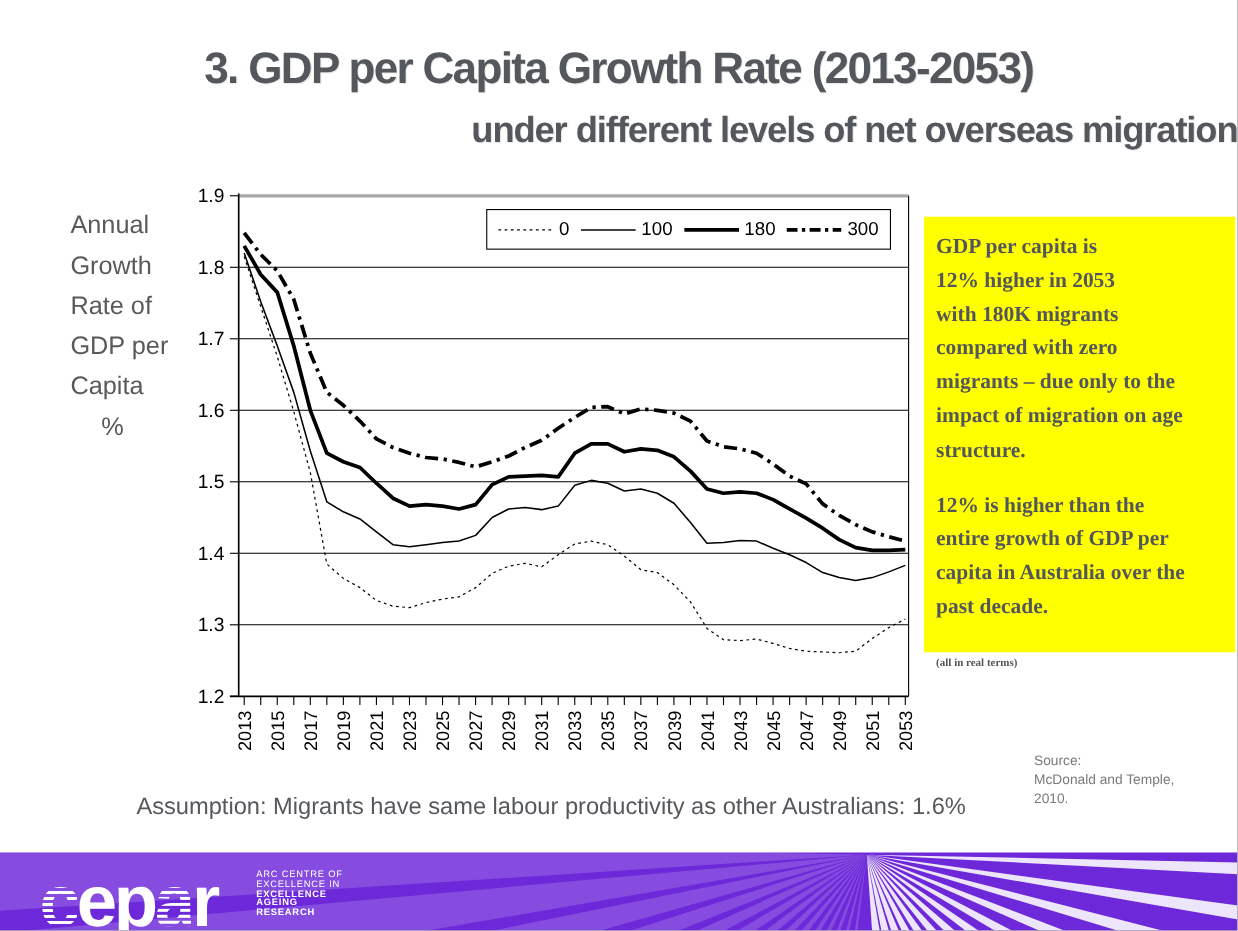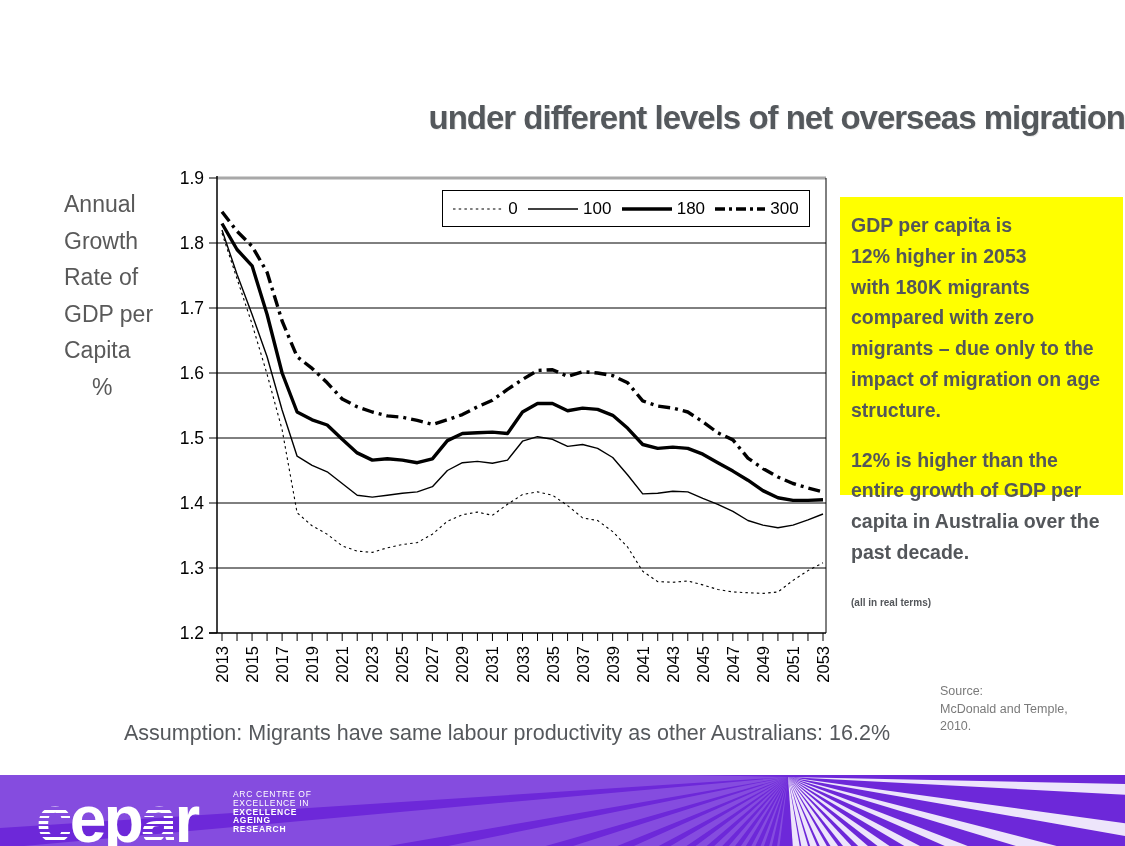--- a/index.html
+++ b/index.html
@@ -18,23 +18,23 @@
   .axis-side-label .pct{padding-left:28px;}
 
   #chart-svg{position:absolute;left:0;top:0;width:1125px;height:846px;
     pointer-events:none;z-index:1;}
 
   .legend{position:absolute;left:442px;top:190px;width:368px;height:37px;
     background:#fff;border:1.5px solid #000;box-sizing:border-box;
     display:flex;align-items:center;justify-content:space-evenly;z-index:2;}
   .legend-item{display:flex;align-items:center;gap:5px;font-size:17px;color:#000;}
 
-  .note-box{position:absolute;left:840px;top:197px;width:283px;height:298px;
+  .note-box{position:absolute;left:840px;top:197px;width:283px;height:396px;
     background:#FFFF00;box-sizing:border-box;padding:13px 10px 0 11px;
-    color:#53565a;font-weight:bold;}
+    color:#53565a;font-weight:bold;font-family:Liberation Serif, serif;}
   .note-box p{margin:0 0 19px 0;font-size:19.5px;line-height:1.58;white-space:pre-line;}
   .note-box p.small{font-size:10px;margin-top:27px;}
 
   .assumption{position:absolute;left:124px;top:721px;font-size:21.5px;color:#55585c;}
 
   .source{position:absolute;left:940px;top:683px;font-size:12.5px;color:#7a7a7a;
     line-height:17.5px;white-space:pre-line;}
 
   .footer{position:absolute;left:0;top:755px;width:1125px;height:91px;
     overflow:hidden;}
@@ -50,20 +50,21 @@
   .org{position:absolute;left:233px;top:15px;color:#fff;font-size:8.5px;
     line-height:8.8px;letter-spacing:0.7px;z-index:2;}
   .org .light{font-weight:normal;}
   .org .bold{font-weight:bold;}
 </style>
 </head>
 <body>
 
 <div class="slide">
 
+  <div class="title">3. GDP per Capita Growth Rate (2013-2053)</div>
   <div class="subtitle">under different levels of net overseas migration</div>
 
   <div class="axis-side-label">
     <div>Annual</div>
     <div>Growth</div>
     <div>Rate of</div>
     <div>GDP per</div>
     <div>Capita</div>
     <div class="pct">%</div>
   </div>
@@ -198,21 +199,21 @@
 migrants – due only to the
 impact of migration on age
 structure.</p>
     <p>12% is higher than the
 entire growth of GDP per
 capita in Australia over the
 past decade.</p>
     <p class="small">(all in real terms)</p>
   </div>
 
-  <div class="assumption">Assumption: Migrants have same labour productivity as other Australians: 16.2%</div>
+  <div class="assumption">Assumption: Migrants have same labour productivity as other Australians: 1.6%</div>
 
   <div class="source">Source:
 McDonald and Temple,
 2010.</div>
 
   <div class="footer" style="background: #6d28d9; margin-top: 20px;">
     <svg class="rays" id="rays-svg" width="1125" height="91" viewBox="0 0 1125 91" xmlns="http://www.w3.org/2000/svg">
         <polygon points="788,2 2287.6710252122684,33.413629825035436 2285.9443021318607,80.50393436441576" fill="rgba(255,255,255,0.88)"></polygon>
         <polygon points="788,2 2274.1217607071653,205.57335865145657 2265.573877343156,260.4094367338651" fill="rgba(255,255,255,0.88)"></polygon>
         <polygon points="788,2 2240.8747416929464,375.0348307472821 2223.6762229932892,436.55009231586115" fill="rgba(255,255,255,0.88)"></polygon>

